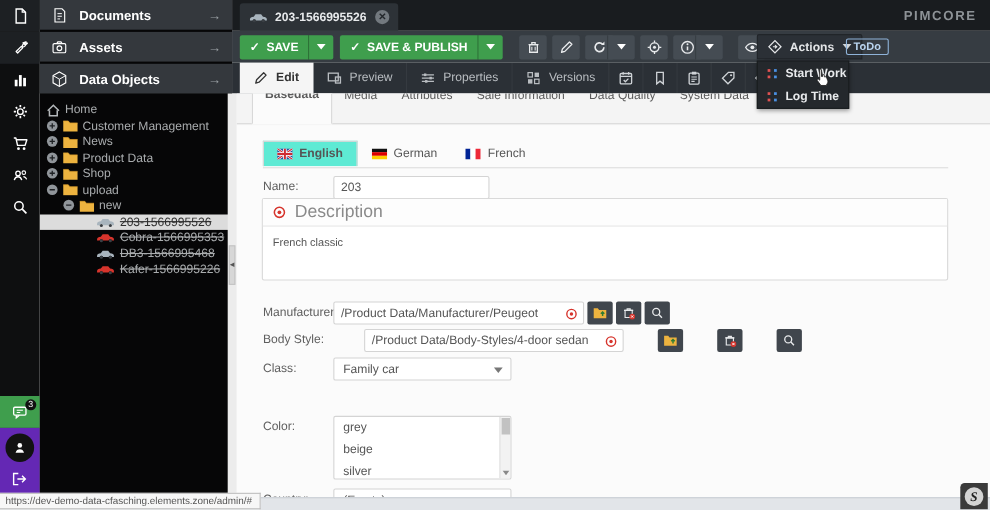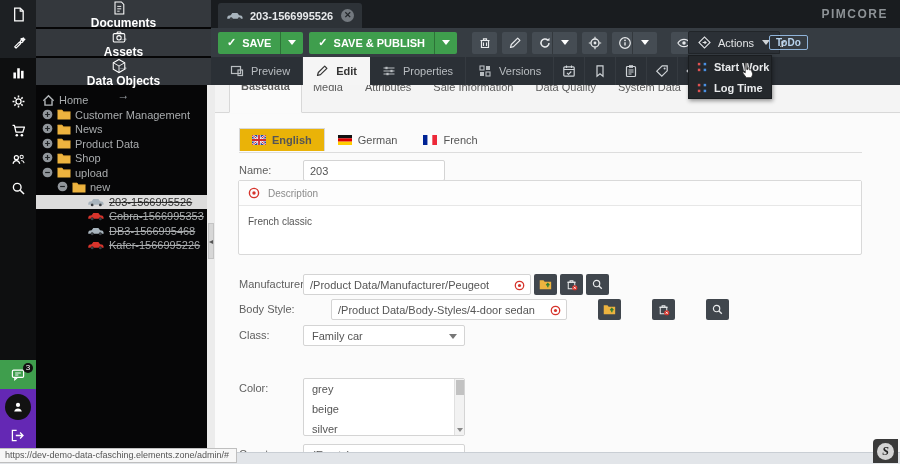--- a/index.html
+++ b/index.html
@@ -15,21 +15,21 @@
   .rail-bottom { position:absolute; left:0; bottom:0; width:36px; }
   .rail-green { height:29px; background:#3f9e4d; display:flex; align-items:center; justify-content:center; position:relative; cursor:pointer; }
   .rail-purple { height:75px; background:#6428b4; position:relative; cursor:pointer; }
   .badge3 { position:absolute; top:3px; right:3px; background:#111; color:#fff; font-size:8px; line-height:10px; min-width:10px; text-align:center; border-radius:5px; padding:0 2px; }
   .avatar-circle { position:absolute; top:5px; left:5px; width:26px; height:26px; border-radius:50%; background:#121212; display:flex; align-items:center; justify-content:center; }
   .logout-slot { position:absolute; top:38px; left:9px; }
   .corner-logo { position:absolute; bottom:-8px; left:2px; color:#e8e3f2; font-weight:bold; font-size:20px; letter-spacing:-1px; }
 
   
   .sidebar { position:absolute; left:36px; top:0; width:175px; height:464px; background:#060607; z-index:20; }
-  .acc-header { height:27px; margin-bottom:2px; background:#34383d; display:flex; align-items:center; padding:0 10px; cursor:pointer;flex-direction:column; }
+  .acc-header { height:27px; margin-bottom:2px; background:#34383d; display:flex; align-items:center; padding:0 10px; cursor:pointer; }
   .acc-header svg { width:16px; height:16px; margin-right:10px; }
   .acc-label { color:#fff; font-size:12px; font-weight:bold; flex:1; }
   .acc-arrow { color:#9aa0a5; font-size:12px; }
   .tree { padding-top:6px; }
   .tree-row { height:14.5px; display:flex; align-items:center; font-size:11px; color:#a9acae; cursor:pointer; white-space:nowrap; }
   .tree-row .gadget { width:12px; height:12px; margin-right:3px; flex:0 0 auto; }
   .tree-row .ticon { margin-right:4px; flex:0 0 auto; }
   .tree-row.selected { background:#dcdcdc; color:#2e2e2e; }
   .tree-row.struck .tlabel { text-decoration:line-through; }
   .tlabel { padding-right:6px; }
@@ -53,21 +53,21 @@
   .btn-green .seg { display:flex; align-items:center; padding:0 9px; }
   .btn-green .seg .chk { margin-right:6px; font-size:11px; }
   .btn-green .caret-seg { border-left:1px solid rgba(0,0,0,.28); padding:0 7px; display:flex; align-items:center; }
   .caret { width:0; height:0; border-left:4px solid transparent; border-right:4px solid transparent; border-top:5px solid #fff; }
   .tbtn { width:25px; height:22px; background:#454c53; border-radius:2px; margin-right:5px; display:flex; align-items:center; justify-content:center; cursor:pointer; }
   .tbtn svg { width:14px; height:14px; }
   .tbtn.attached { margin-left:-5px; border-radius:0 2px 2px 0; border-left:1px solid #33383d; }
   .tbtn.pre-attached { border-radius:2px 0 0 2px; margin-right:0; }
   .tb-gap { width:9px; }
   .tb-text { color:#d6d9dc; font-size:11px; font-weight:bold; margin:0 9px; }
-  .actions-btn { position:absolute; left:477px; top:3px; height:23px; background:#2b3036; border:1px solid #212529; border-radius:2px 2px 0 0; display:flex; align-items:center; padding:0 9px; color:#e3e5e7; font-size:11px; font-weight:normal; cursor:pointer; }
+  .actions-btn { position:absolute; left:477px; top:3px; height:23px; background:#2b3036; border:1px solid #212529; border-radius:2px 2px 0 0; display:flex; align-items:center; padding:0 9px; color:#e3e5e7; font-size:11px; font-weight:bold; cursor:pointer; }
   .actions-btn svg { width:13px; height:13px; margin-right:7px; }
   .actions-btn .caret { margin-left:8px; border-top-color:#cfd3d6; }
   .todo-badge { position:absolute; left:558px; top:7px; border:1px solid #8fb3d9; color:#b9d4ef; font-size:10px; font-weight:bold; border-radius:2px; padding:1px 6px; cursor:pointer; }
 
   .subtabbar { position:absolute; left:0; top:57px; right:0; height:28px; background:#2b3036; display:flex; align-items:stretch; padding-left:7px; }
   .subtab { display:flex; align-items:center; padding:0 12px; color:#b9bdc1; font-size:11px; cursor:pointer; border-right:1px solid rgba(255,255,255,.05); }
   .subtab svg { width:14px; height:14px; margin-right:7px; }
   .subtab.active { background:#f5f5f5; color:#333; font-weight:bold; }
   .icontab { width:31px; display:flex; align-items:center; justify-content:center; cursor:pointer; border-right:1px solid rgba(255,255,255,.05); }
   .icontab svg { width:14px; height:14px; }
@@ -80,41 +80,41 @@
 
   
   .content { position:absolute; left:4px; top:85px; right:0; bottom:12px; background:#fafafa; overflow:hidden; }
   .tabstrip { position:absolute; left:0; top:0; right:0; height:28px; background:#f4f4f4; border-bottom:1px solid #d8d8d8; display:flex; align-items:flex-end; padding-left:14px; }
   .ctab { font-size:11px; color:#5a5a5a; padding:20px 11px; cursor:pointer; position:relative; bottom:-1px; }
   .ctab.active { background:#fbfbfb; border:1px solid #d8d8d8; border-bottom:1px solid #fbfbfb; font-weight:bold; }
 
   .form { position:absolute; left:0; top:29px; right:0; bottom:0; background:#fbfbfb; }
   .langtabs { position:absolute; left:24px; top:14px; display:flex; }
   .langtab { display:flex; align-items:center; font-size:11px; color:#555; padding:5px 12px; cursor:pointer; border:1px solid transparent; border-bottom:none; }
-  .langtab.active { background:#eab308; border-color:#d8d8d8; font-weight:bold; }
+  .langtab.active { background:#5eead4; border-color:#d8d8d8; font-weight:bold; }
   .langtab svg { width:14px; height:10px; margin-right:6px; }
   .langline { position:absolute; left:24px; right:38px; top:38px; border-bottom:1px solid #ddd; }
 
   .frow { position:absolute; left:24px; display:flex; align-items:flex-start; }
   .flabel { width:64px; font-size:11px; color:#5f5f5f; padding-top:4px; line-height:12px; }
   .tfield { position:relative; height:21px; background:#fff; border:1px solid #d4d4d4; border-radius:2px; font-size:11px; color:#555; padding:4px 6px; white-space:nowrap; overflow:hidden; }
   .tfield .redmark { position:absolute; right:5px; top:5px; }
   .selfield { position:relative; width:162px; height:21px; background:#fff; border:1px solid #d4d4d4; border-radius:2px; font-size:11px; color:#555; padding:4px 8px; cursor:pointer; }
   .sel-caret { position:absolute; right:7px; top:8px; width:0; height:0; border-left:4px solid transparent; border-right:4px solid transparent; border-top:5px solid #777; }
   .spin { position:absolute; right:5px; top:3px; display:flex; flex-direction:column; gap:2px; }
   .spin i { width:0; height:0; border-left:4px solid transparent; border-right:4px solid transparent; display:block; }
   .spin .up { border-bottom:5px solid #777; }
   .spin .dn { border-top:5px solid #777; }
 
   .mini-btn { width:23px; height:21px; background:#40464d; border-radius:2px; margin-left:3px; display:flex; align-items:center; justify-content:center; cursor:pointer; }
   .mini-btn svg { width:13px; height:13px; }
 
   .descpanel { position:absolute; left:23px; right:38px; top:66px; height:75px; background:#fff; border:1px solid #d9d9d9; border-radius:2px; }
   .desc-head { height:25px; border-bottom:1px solid #e7e7e7; display:flex; align-items:center; padding:0 9px; background:#fdfdfd; }
-  .desc-title { font-size:10px; color:#8a8a8a; margin-left:8px; }
+  .desc-title { font-size:16px; color:#8a8a8a; margin-left:8px; }
   .desc-body { font-size:10px; color:#555; padding:10px 9px; }
 
   .listbox { position:relative; width:162px; height:58px; background:#fff; border:1px solid #d4d4d4; border-radius:2px; overflow:hidden; }
   .lb-opt { font-size:11px; color:#555; padding:4px 8px; height:20px; cursor:pointer; }
   .lb-scroll { position:absolute; right:0; top:0; bottom:0; width:10px; background:#f2f2f2; border-left:1px solid #e0e0e0; }
   .lb-thumb { position:absolute; top:1px; left:1px; width:8px; height:15px; background:#c2c2c2; }
   .lb-down { position:absolute; bottom:1px; left:1px; width:8px; height:8px; display:flex; align-items:center; justify-content:center; }
   .lb-down i { width:0; height:0; border-left:3px solid transparent; border-right:3px solid transparent; border-top:4px solid #888; }
 
   
@@ -508,36 +508,36 @@
               <path d="M5 7h3.2M7 5.4L8.8 7 7 8.6" fill="none" stroke="#e3e5e7" stroke-width="1.1"></path>
             </svg>
           </span>
         <span>Actions</span>
         <span class="caret"></span>
       </div>
       <span class="todo-badge">ToDo</span>
     </div>
 
     <div class="subtabbar" id="subtabbar">
+        <div class="subtab active">
+          <span>
+            <svg viewBox="0 0 14 14">
+              <path d="M2.5 11.5l.8-3 6.4-6.4 2.2 2.2-6.4 6.4z" fill="none" stroke="currentColor" stroke-width="1.2" stroke-linejoin="round"></path>
+            </svg>
+          </span>
+          <span>Edit</span>
+        </div>
         <div class="subtab">
           <span>
             <svg viewBox="0 0 14 14">
               <rect x="1.5" y="2.5" width="9" height="7" fill="none" stroke="currentColor" stroke-width="1.2"></rect>
               <rect x="8" y="6" width="4.5" height="5.5" fill="none" stroke="currentColor" stroke-width="1.2"></rect>
             </svg>
           </span>
           <span>Preview</span>
-        </div>
-        <div class="subtab active">
-          <span>
-            <svg viewBox="0 0 14 14">
-              <path d="M2.5 11.5l.8-3 6.4-6.4 2.2 2.2-6.4 6.4z" fill="none" stroke="currentColor" stroke-width="1.2" stroke-linejoin="round"></path>
-            </svg>
-          </span>
-          <span>Edit</span>
         </div>
         <div class="subtab">
           <span>
             <svg viewBox="0 0 14 14">
               <path d="M1.5 4h11M1.5 7h11M1.5 10h11" stroke="currentColor" stroke-width="1.1"></path>
               <rect x="3.4" y="2.8" width="2.2" height="2.4" fill="currentColor"></rect>
               <rect x="8.4" y="5.8" width="2.2" height="2.4" fill="currentColor"></rect>
               <rect x="4.4" y="8.8" width="2.2" height="2.4" fill="currentColor"></rect>
             </svg>
           </span>

